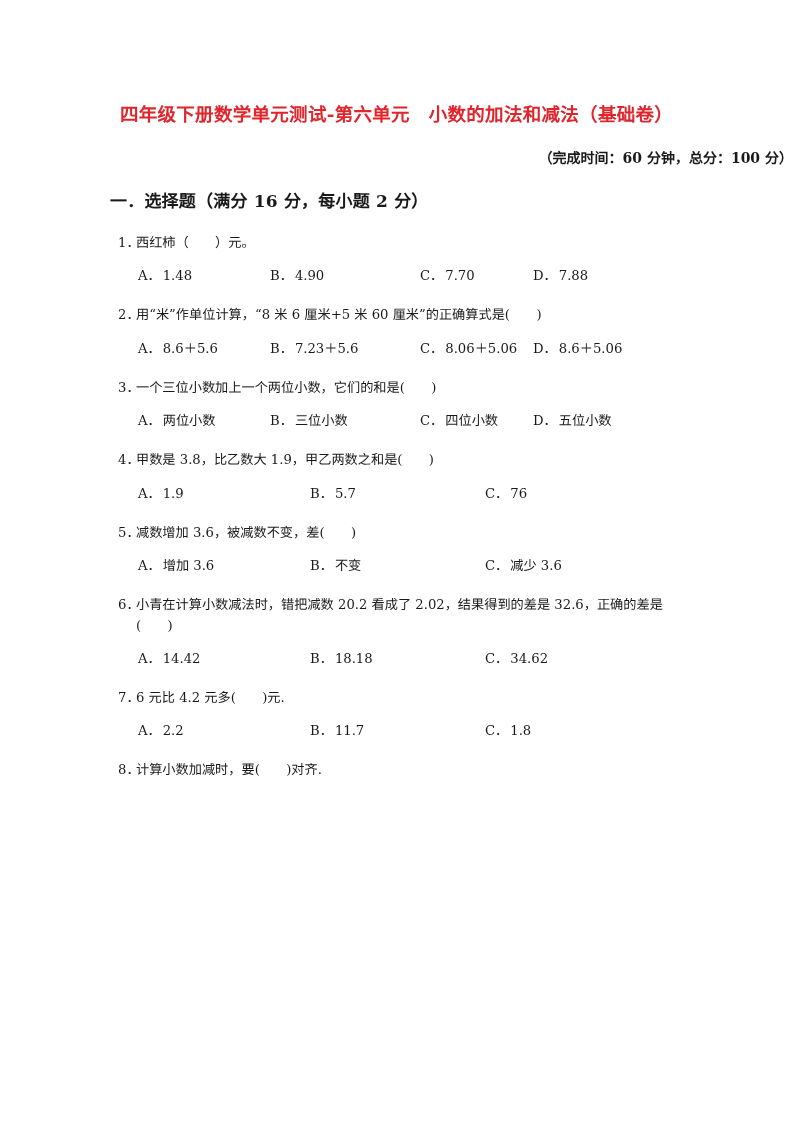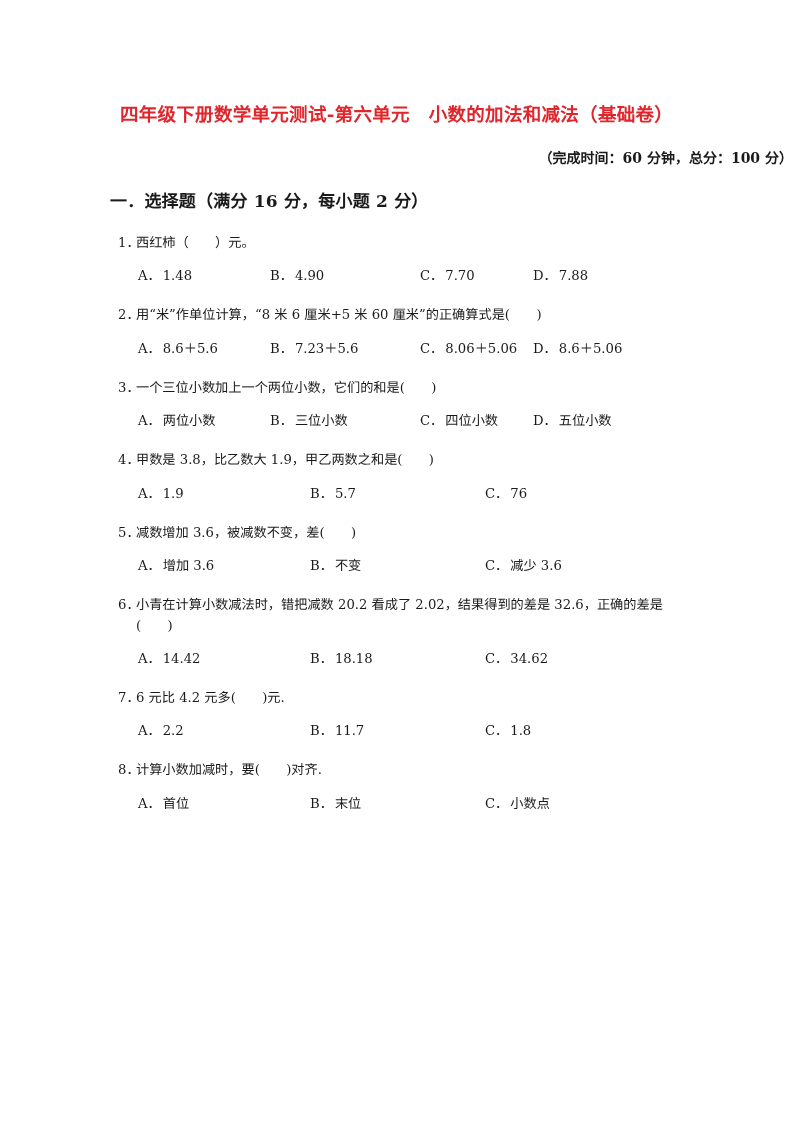--- a/index.html
+++ b/index.html
@@ -182,22 +182,17 @@
         <div class="question">
           <div class="q-stem"><span class="q-num">7．</span><span>6 元比 4.2 元多(　　)元.</span></div>
           <div class="q-options cols3">
             <div class="opt"><span class="opt-letter">A．</span><span>2.2</span></div>
             <div class="opt"><span class="opt-letter">B．</span><span>11.7</span></div>
             <div class="opt"><span class="opt-letter">C．</span><span>1.8</span></div>
           </div>
         </div>
         <div class="question">
           <div class="q-stem"><span class="q-num">8．</span><span>计算小数加减时，要(　　)对齐.</span></div>
-          <div class="q-options cols3">
-            <div class="opt"><span class="opt-letter">A．</span><span>首位</span></div>
-            <div class="opt"><span class="opt-letter">B．</span><span>末位</span></div>
-            <div class="opt"><span class="opt-letter">C．</span><span>小数点</span></div>
-          </div>
         </div>
       </div>
 
   </div>
 </div>
 
 </body></html>

